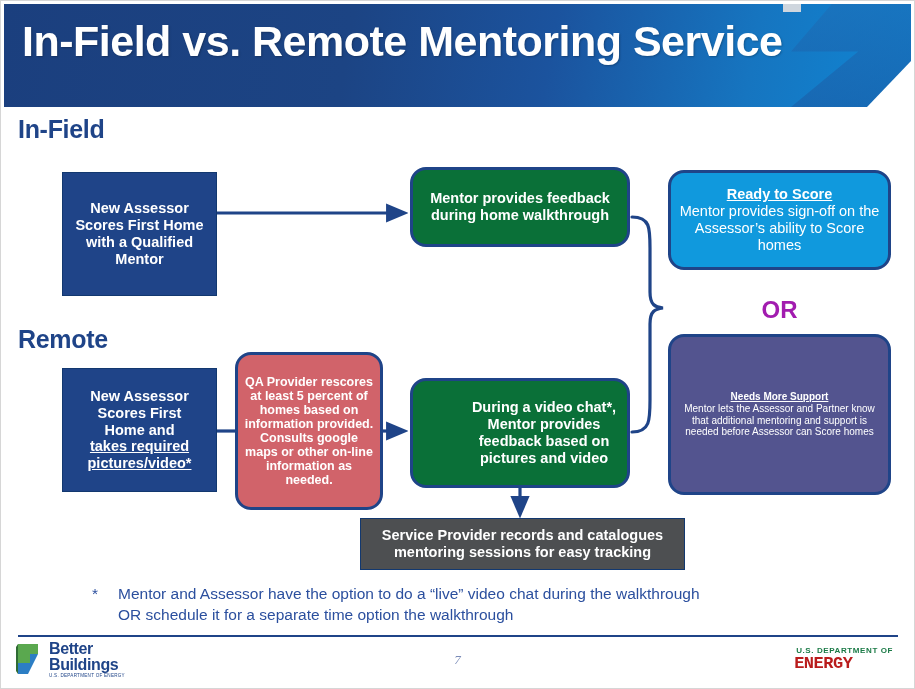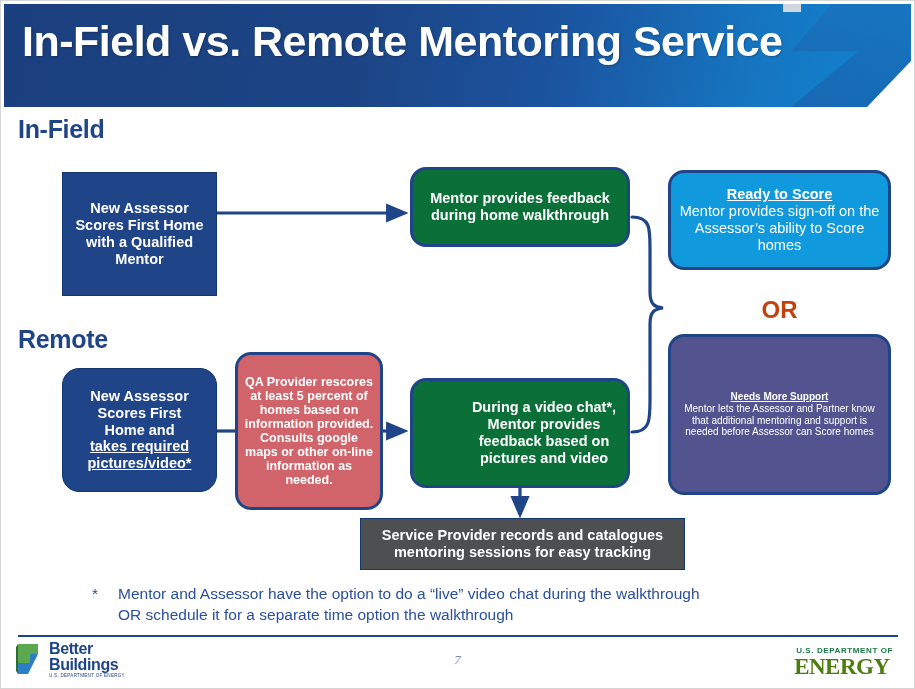--- a/index.html
+++ b/index.html
@@ -130,29 +130,29 @@
   }
   #box-needs {
     left: 668px; top: 334px; width: 223px; height: 161px;
     background: #53548f;
     font-size: 10px; font-weight: normal;
   }
   #or-text {
     position: absolute;
     left: 668px; top: 296px; width: 223px;
     text-align: center;
-    color: #c2410c;
+    color: #a21caf;
     font-size: 24px;
     font-weight: bold;
     font-family: "Liberation Sans", sans-serif;
   }
   #box-remote-start {
     left: 62px; top: 368px; width: 155px; height: 124px;
     background: #1f4488;
-    font-size: 14.5px; font-weight: bold; border-radius: 17px;
+    font-size: 14.5px; font-weight: bold;
   }
   #box-qa {
     left: 235px; top: 352px; width: 148px; height: 158px;
     background: #d1636a;
     font-size: 12.5px; font-weight: bold;
     line-height: 1.12;
   }
   #box-video {
     left: 410px; top: 378px; width: 220px; height: 110px;
     background: #0a7038;
@@ -251,25 +251,25 @@
   #doe-top {
     color: #1a7a46;
     font-size: 8px;
     font-weight: bold;
     letter-spacing: 0.6px;
     font-family: "Liberation Sans", sans-serif;
     display: block;
     margin-left: 2px;
   }
   #doe-main {
-    color: #4d7c0f;
-    font-size: 23px;
+    color: #b91c1c;
+    font-size: 17px;
     font-weight: bold;
     letter-spacing: -0.5px;
-    font-family: Liberation Serif, serif;
+    font-family: Liberation Mono, monospace;
     display: block;
     line-height: 1;
   }
 </style>
 </head>
 <body>
 
 <div id="slide">
 
   <div id="header">

